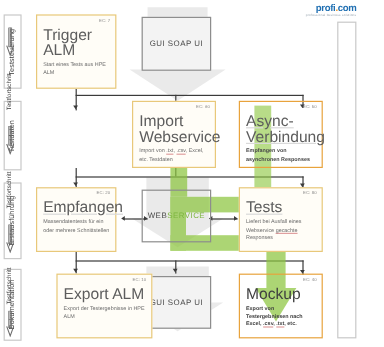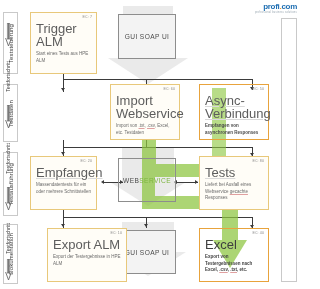--- a/index.html
+++ b/index.html
@@ -242,20 +242,20 @@
   </div>
 
   <div class="card" style="left:30px;top:228px;width:80px;height:54px;z-index:6;margin-left:17px;">
     <div class="ec">EC: 10</div>
     <div class="ttl">Export ALM</div>
     <div class="dsc">Export der Testergebnisse in HPE ALM</div>
   </div>
 
   <div class="card accent" style="left:199px;top:228px;width:70px;height:54px;z-index:6;background:transparent;">
     <div class="ec">EC: 40</div>
-    <div class="ttl" style="color:#3f3f3f;">Excel</div>
+    <div class="ttl" style="color:#3f3f3f;">Mockup</div>
     <div class="dsc" style="color:#3f3f3f;font-weight:bold;"><span>Export von Testergebnissen nach Excel, </span><u>.csv</u><span>, </span><u>.txt</u><span>, etc.</span></div>
   </div>
 
   <div class="logo"><span class="p">profi</span><span class="dot">.</span><span class="c">com</span></div>
   <div class="logo-sub">professional business solutions</div>
 
 </div>
 
 </body></html>

